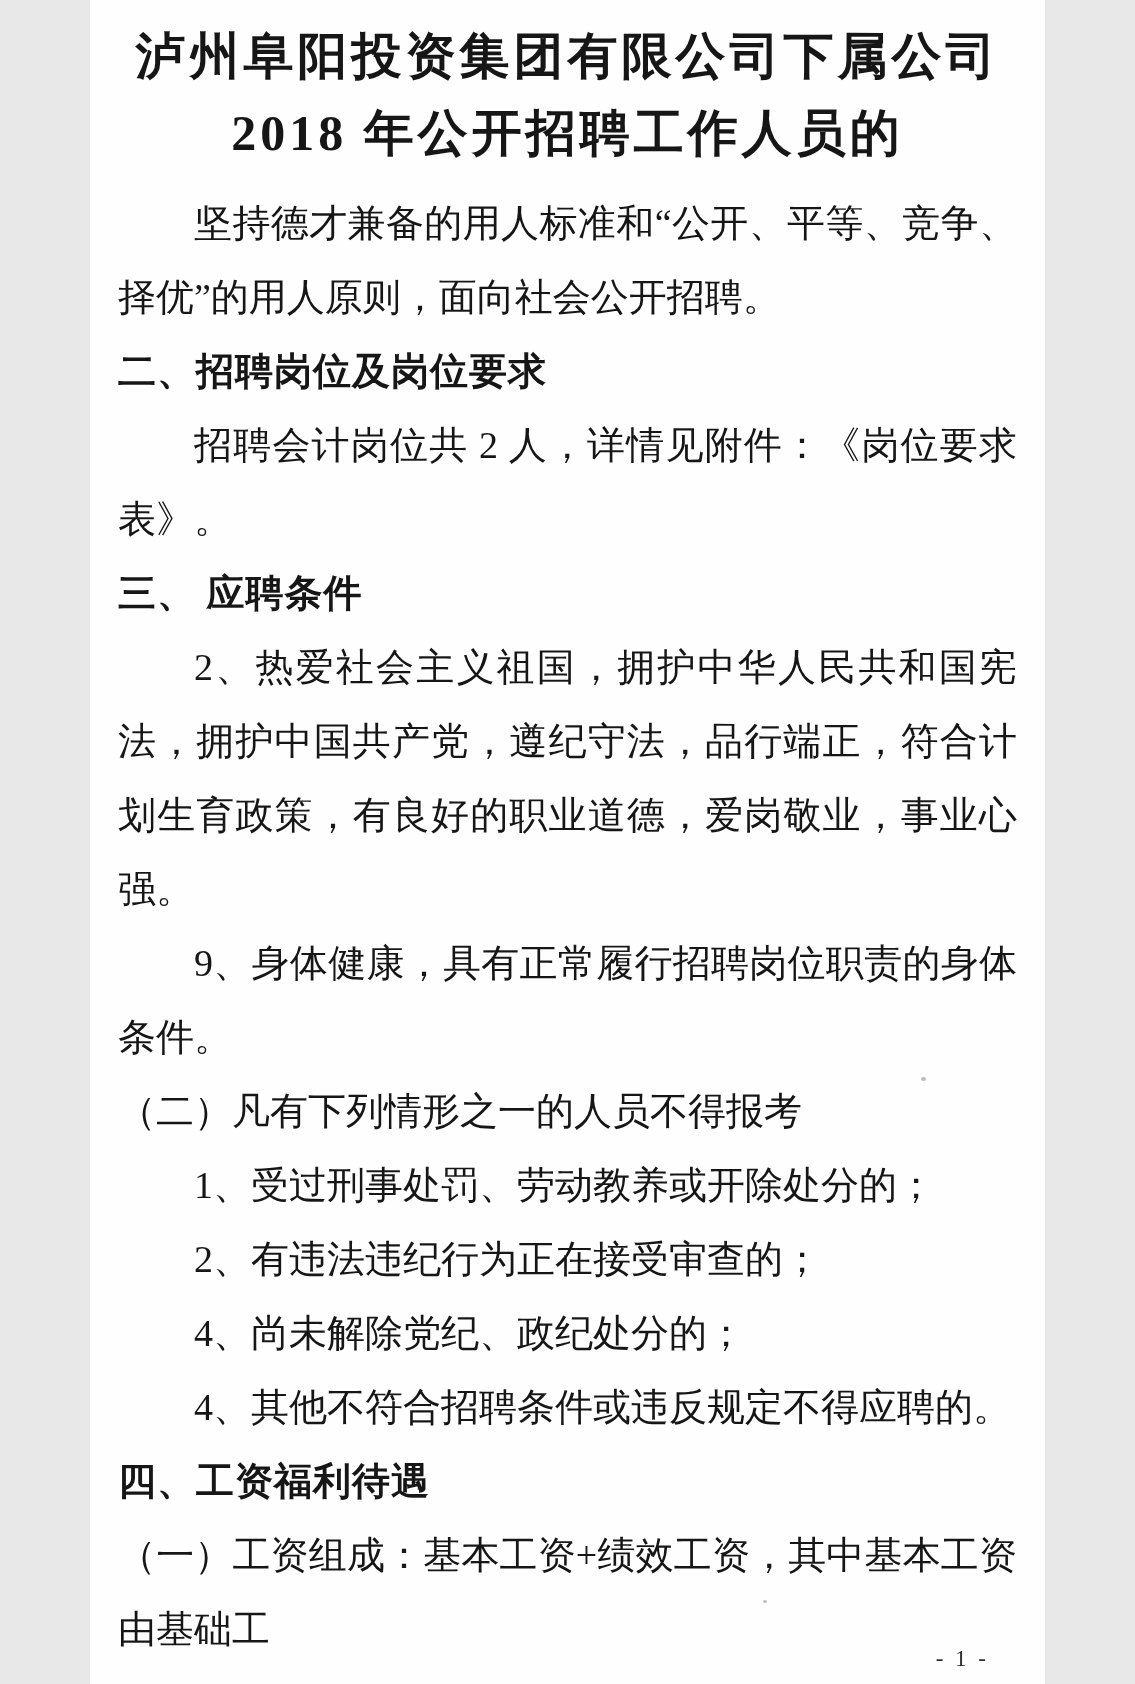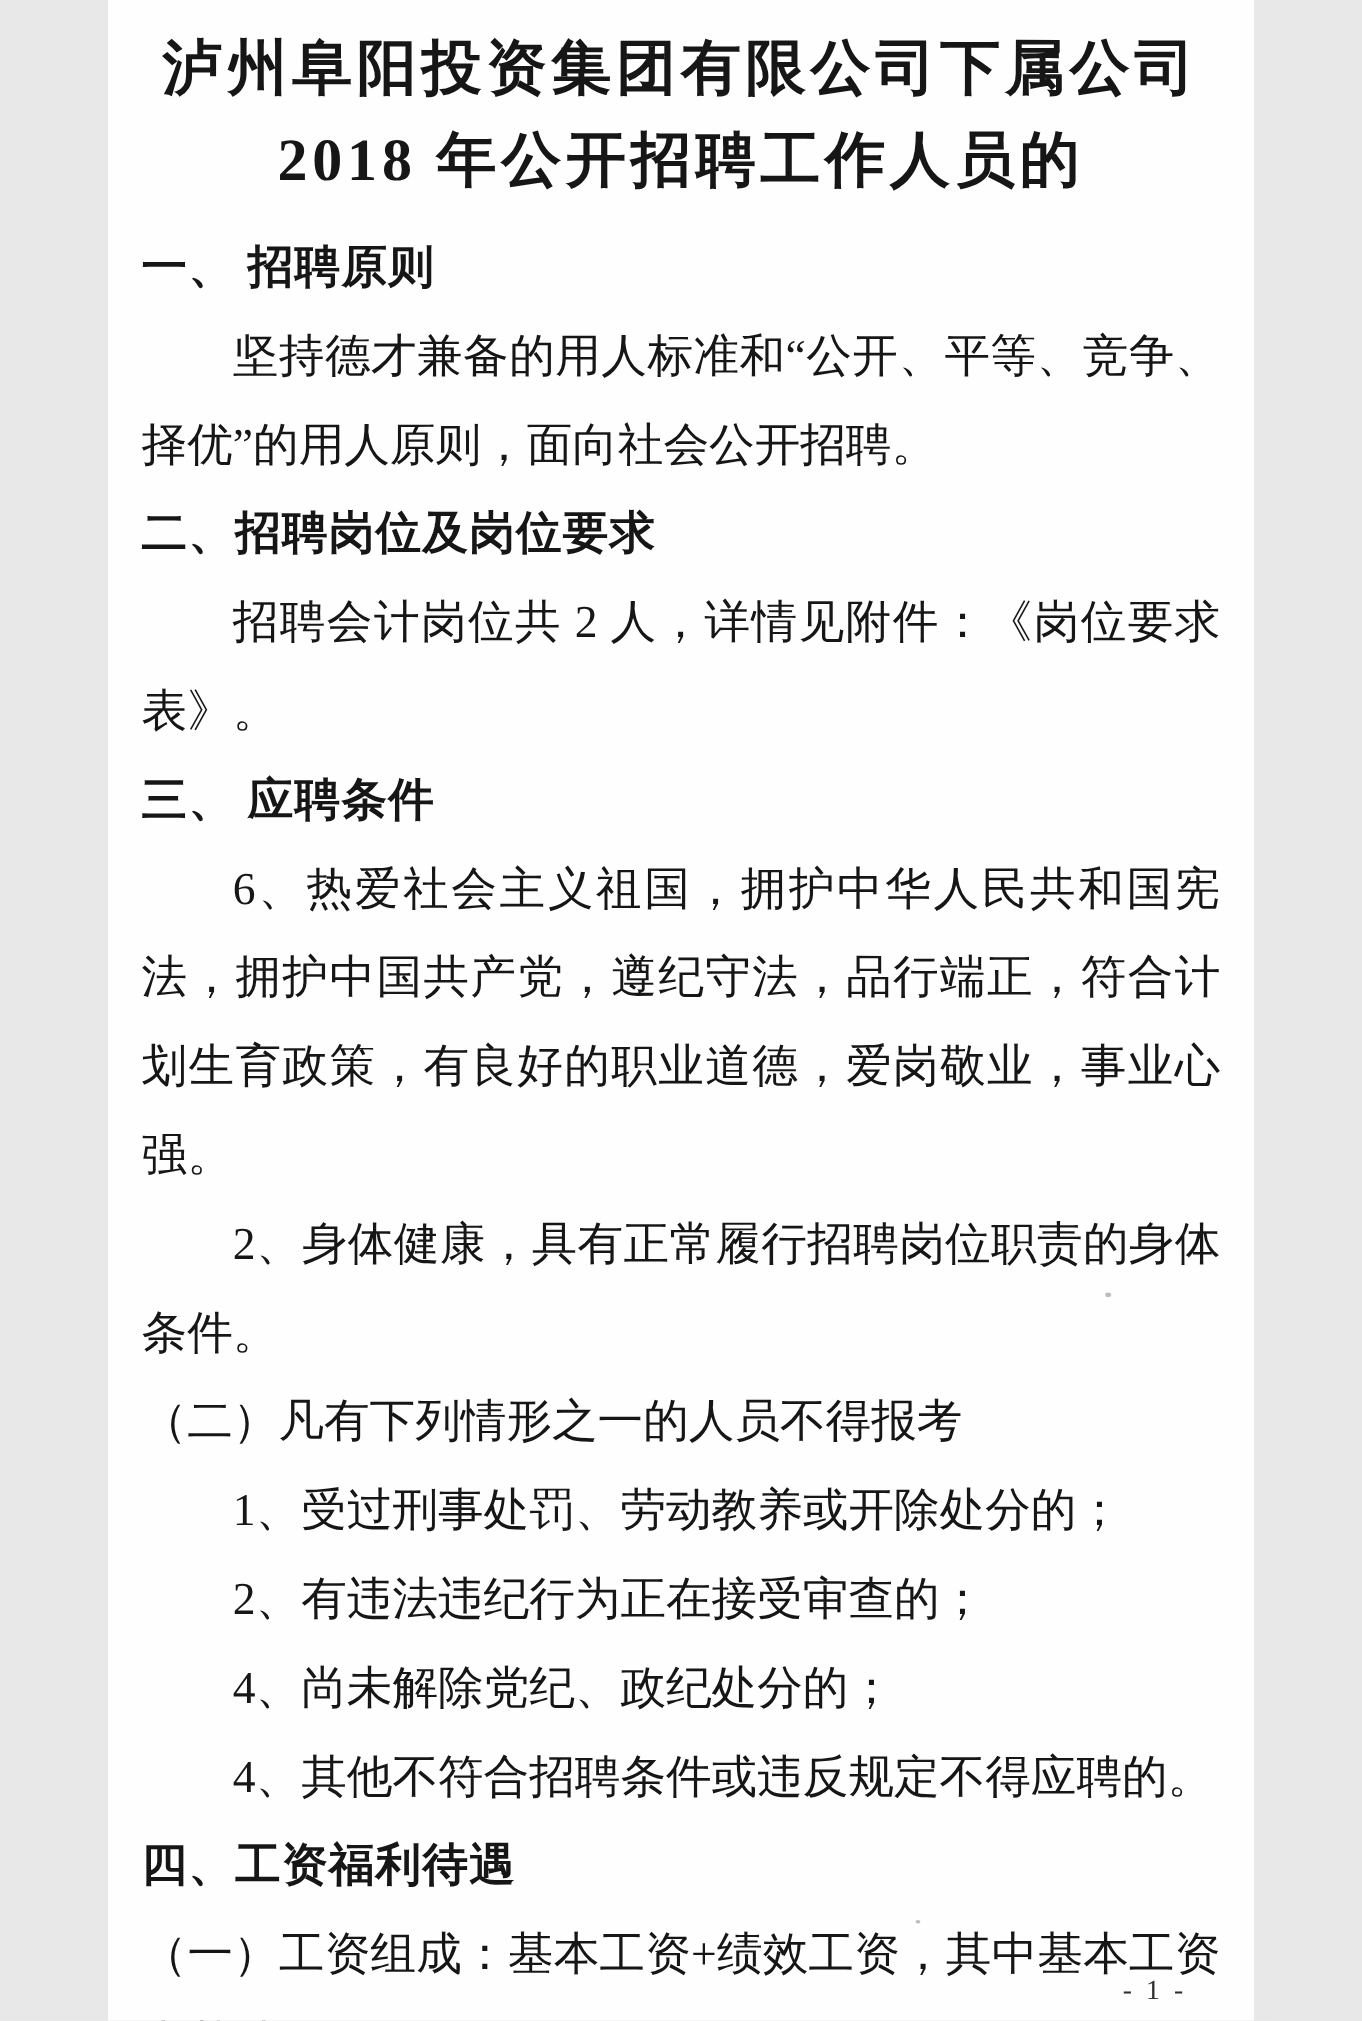--- a/index.html
+++ b/index.html
@@ -57,29 +57,28 @@
 
 <div class="page">
   <div class="content">
 
     <div class="title-block">
       <h1 class="title-line">泸州阜阳投资集团有限公司下属公司</h1>
       <h1 class="title-line">2018 年公开招聘工作人员的</h1>
     </div>
 
     <div class="body-block">
-      <p class="heading">一、 招聘原则</p>
       <p class="indent">坚持德才兼备的用人标准和“公开、平等、竞争、择优”的用人原则，面向社会公开招聘。</p>
 
       <p class="heading">二、招聘岗位及岗位要求</p>
       <p class="indent">招聘会计岗位共 2 人，详情见附件：《岗位要求表》。</p>
 
       <p class="heading">三、 应聘条件</p>
-      <p class="indent">6、热爱社会主义祖国，拥护中华人民共和国宪法，拥护中国共产党，遵纪守法，品行端正，符合计划生育政策，有良好的职业道德，爱岗敬业，事业心强。</p>
-      <p class="indent">2、身体健康，具有正常履行招聘岗位职责的身体条件。</p>
+      <p class="indent">2、热爱社会主义祖国，拥护中华人民共和国宪法，拥护中国共产党，遵纪守法，品行端正，符合计划生育政策，有良好的职业道德，爱岗敬业，事业心强。</p>
+      <p class="indent">9、身体健康，具有正常履行招聘岗位职责的身体条件。</p>
       <p>（二）凡有下列情形之一的人员不得报考</p>
       <p class="indent">1、受过刑事处罚、劳动教养或开除处分的；</p>
       <p class="indent">2、有违法违纪行为正在接受审查的；</p>
       <p class="indent">4、尚未解除党纪、政纪处分的；</p>
       <p class="indent">4、其他不符合招聘条件或违反规定不得应聘的。</p>
 
       <p class="heading">四、工资福利待遇</p>
       <p>（一）工资组成：基本工资+绩效工资，其中基本工资由基础工</p>
     </div>
 

